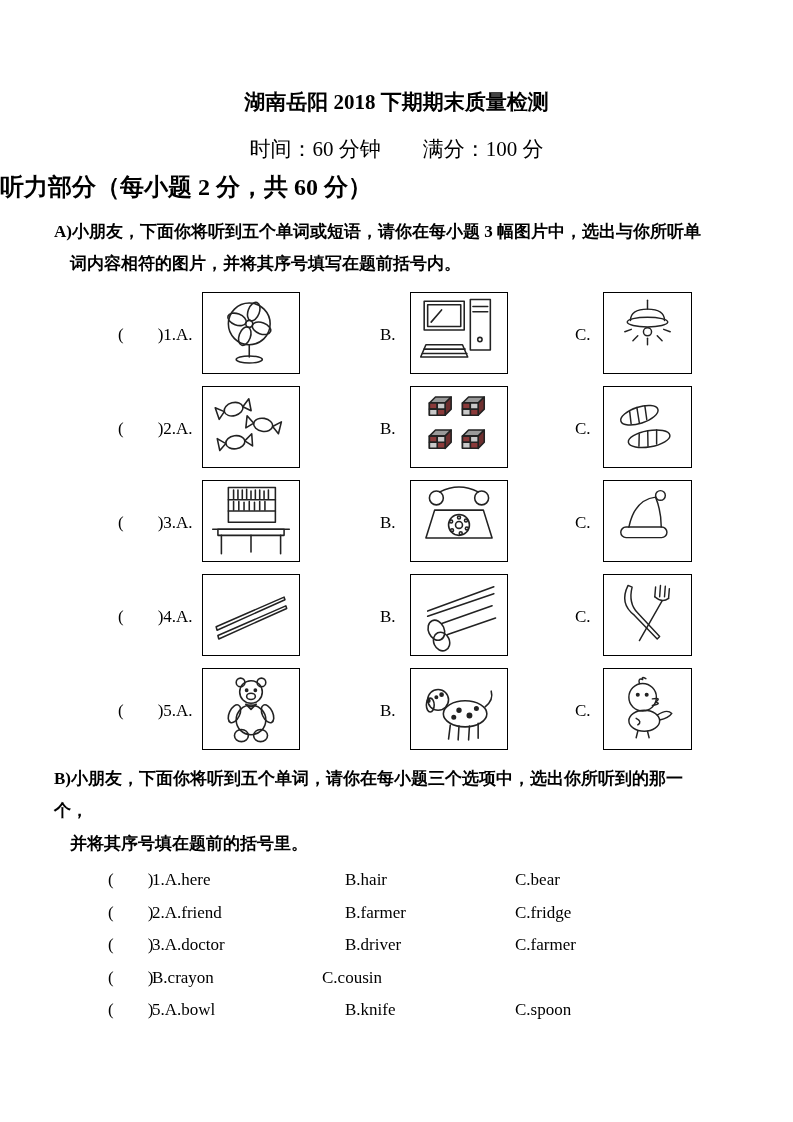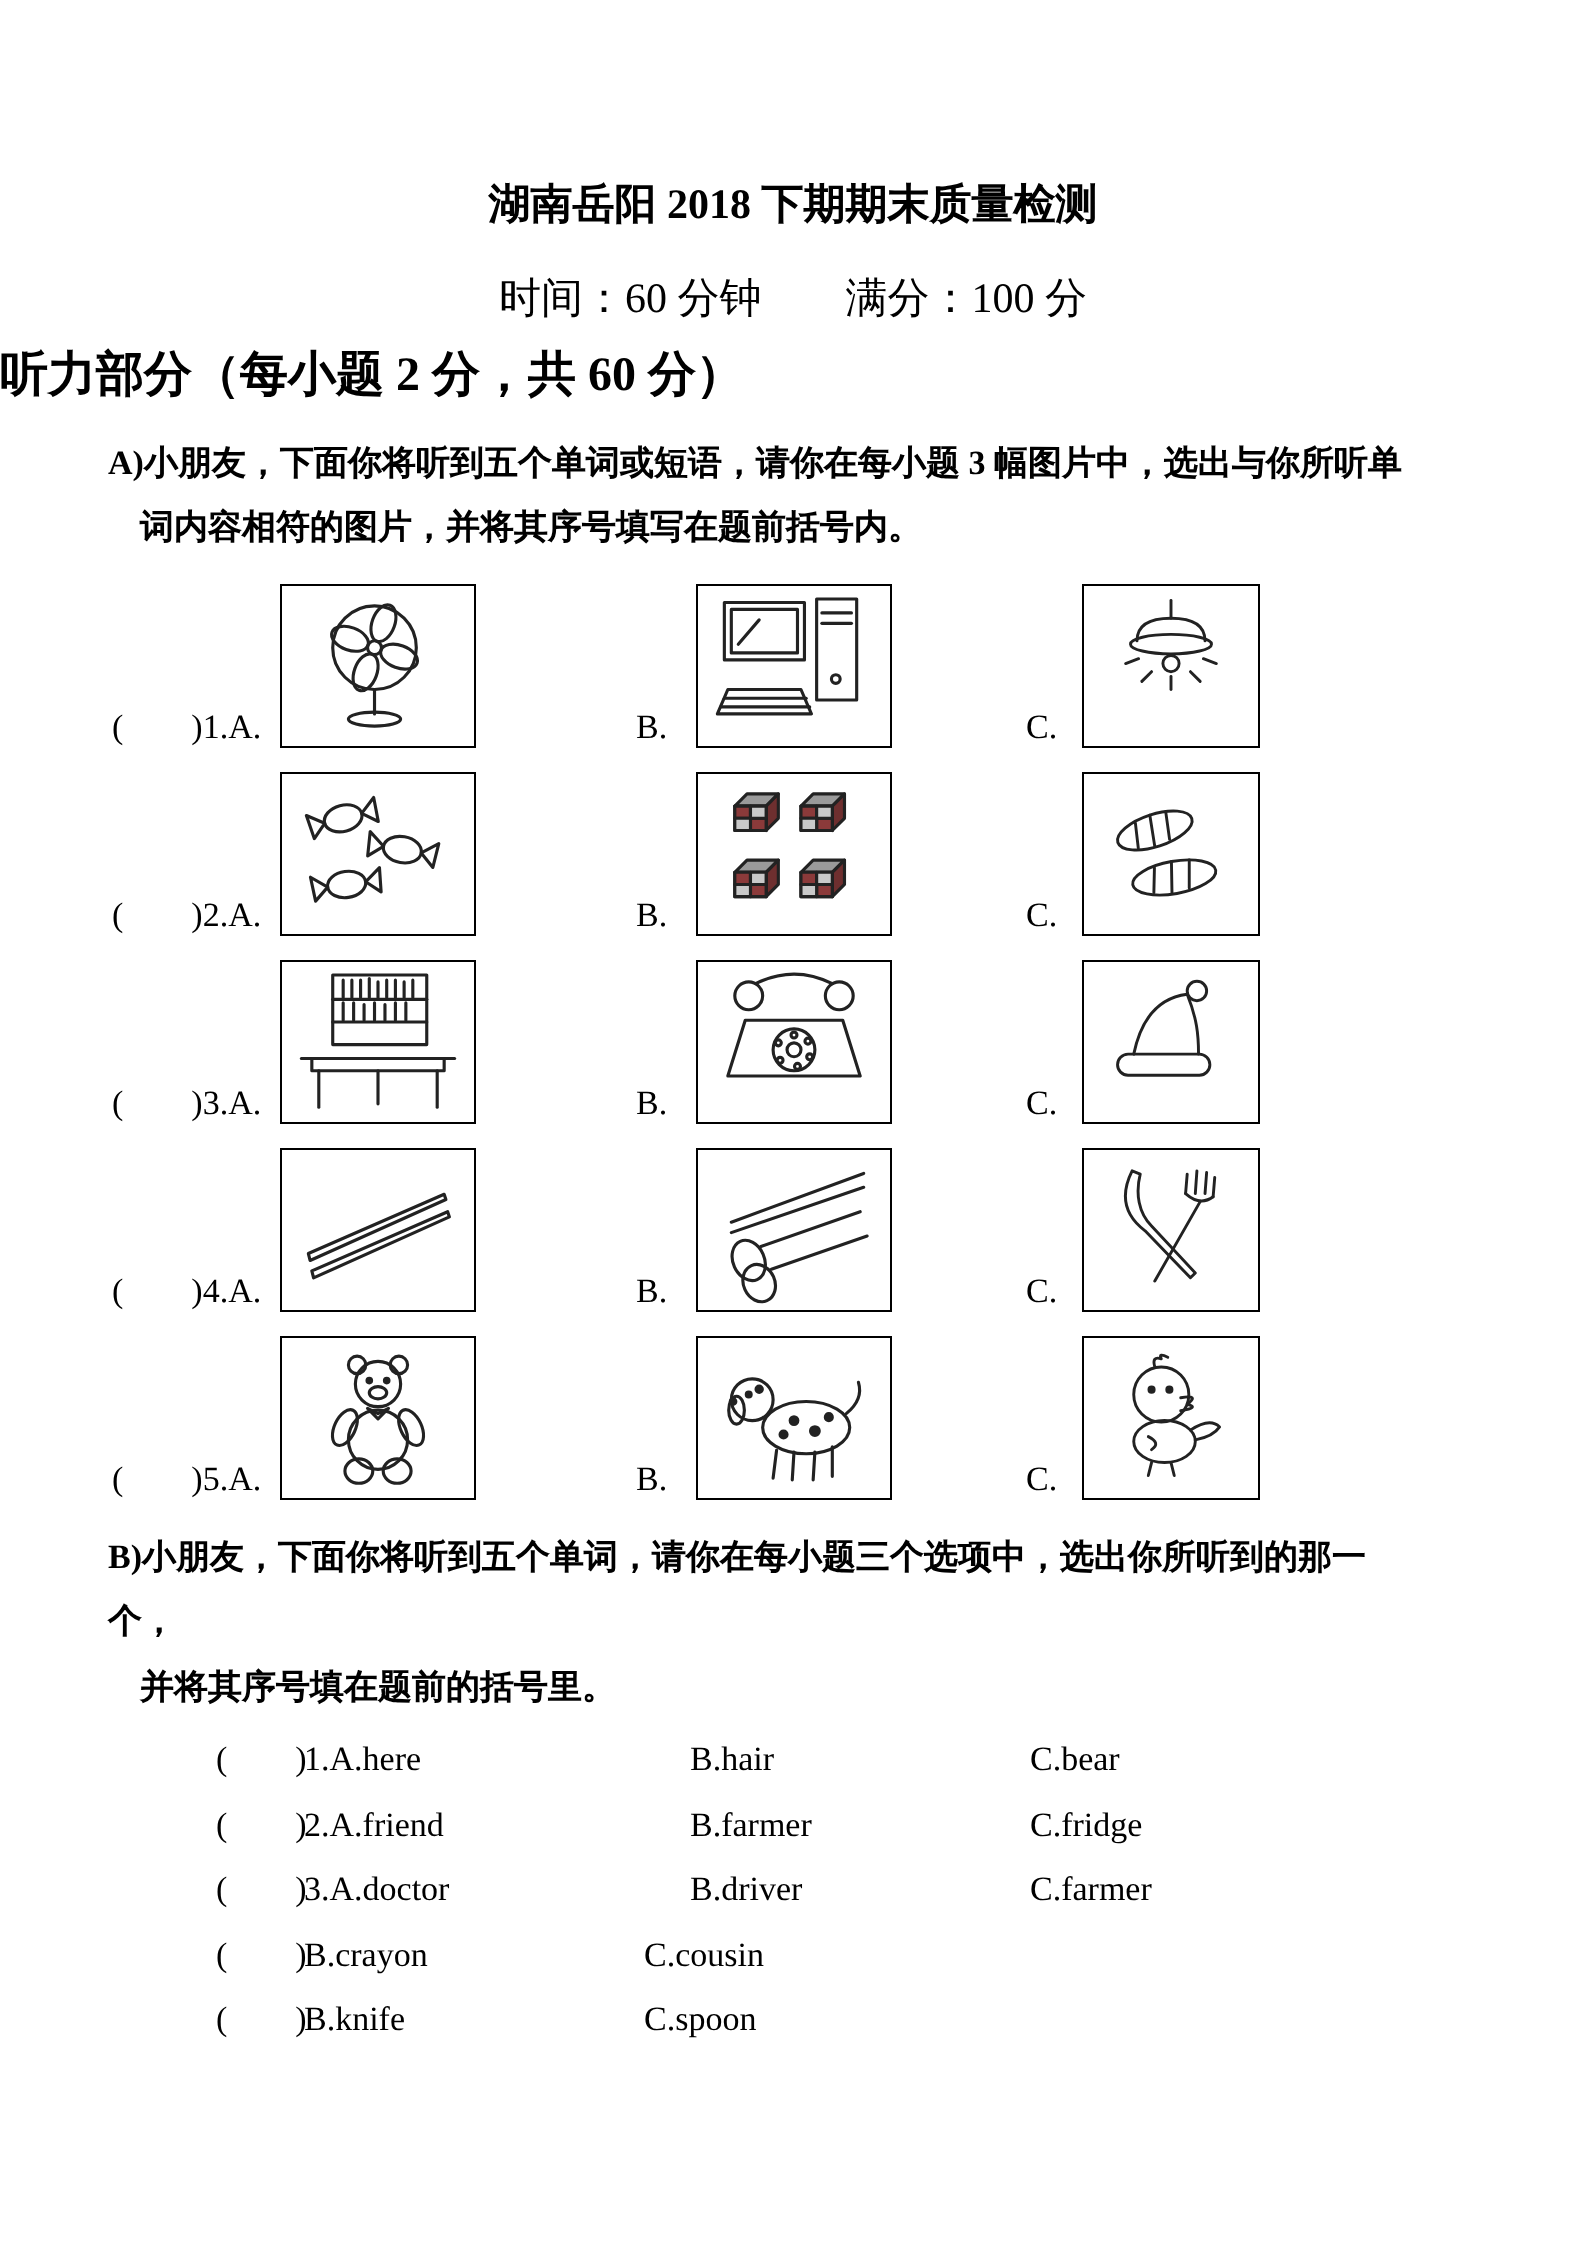--- a/index.html
+++ b/index.html
@@ -8,21 +8,21 @@
     width:793px; height:1122px; margin:0 auto; background:#fff;
     font-family:"Liberation Serif","DejaVu Sans",serif; color:#000;
     overflow:hidden; padding-top:86px; position:relative;
   }
   .title { text-align:center; font-weight:bold; font-size:21px; line-height:1.55; }
   .meta { text-align:center; font-size:21px; margin-top:16px; }
   .meta .gap { display:inline-block; width:42px; }
   .section-title { text-align:left; font-weight:bold; font-size:24px; margin-top:8px; }
   .inst { font-size:17px; font-weight:bold; line-height:1.9; margin-top:13px; padding-left:54px; padding-right:84px; }
   .inst .l2 { padding-left:16px; display:block; }
-  .pic-row { display:flex; align-items:flex-end; margin-top:12px; height:82px; padding-left:56px; }
+  .pic-row { display:flex; align-items:center; margin-top:12px; height:82px; padding-left:118px; }
   .qlabel { white-space:pre; font-size:17px; padding-top:3px; display:inline-block; }
   .lblA { width:84px; }
   .lblB { margin-left:80px; width:30px; }
   .lblC { margin-left:67px; width:28px; }
   .pic-box { border:1px solid #000; background:#fff; }
   .boxA, .boxB { width:98px; height:82px; padding:3px; }
   .boxC { width:89px; height:82px; padding:3px; }
   .pic-box svg { width:100%; height:100%; stroke:#222; fill:none; stroke-width:1.8; stroke-linecap:round; stroke-linejoin:round; }
   .optrow { display:flex; font-size:17px; margin-left:108px; line-height:32.5px; }
   .bracket { white-space:pre; width:44px; }
@@ -302,18 +302,19 @@
       <span class="optB">B.driver</span>
       <span class="optC">C.farmer</span>
     </div>
     <div class="optrow">
       <span class="bracket">(        )</span>
       <span class="optB">B.crayon</span>
       <span class="optC">C.cousin</span>
     </div>
     <div class="optrow">
       <span class="bracket">(        )</span>
+      <span class="optA">5.A.bowl</span>
       <span class="optB">B.knife</span>
       <span class="optC">C.spoon</span>
     </div>
   </div>
 
 </div>
 
 </body></html>

